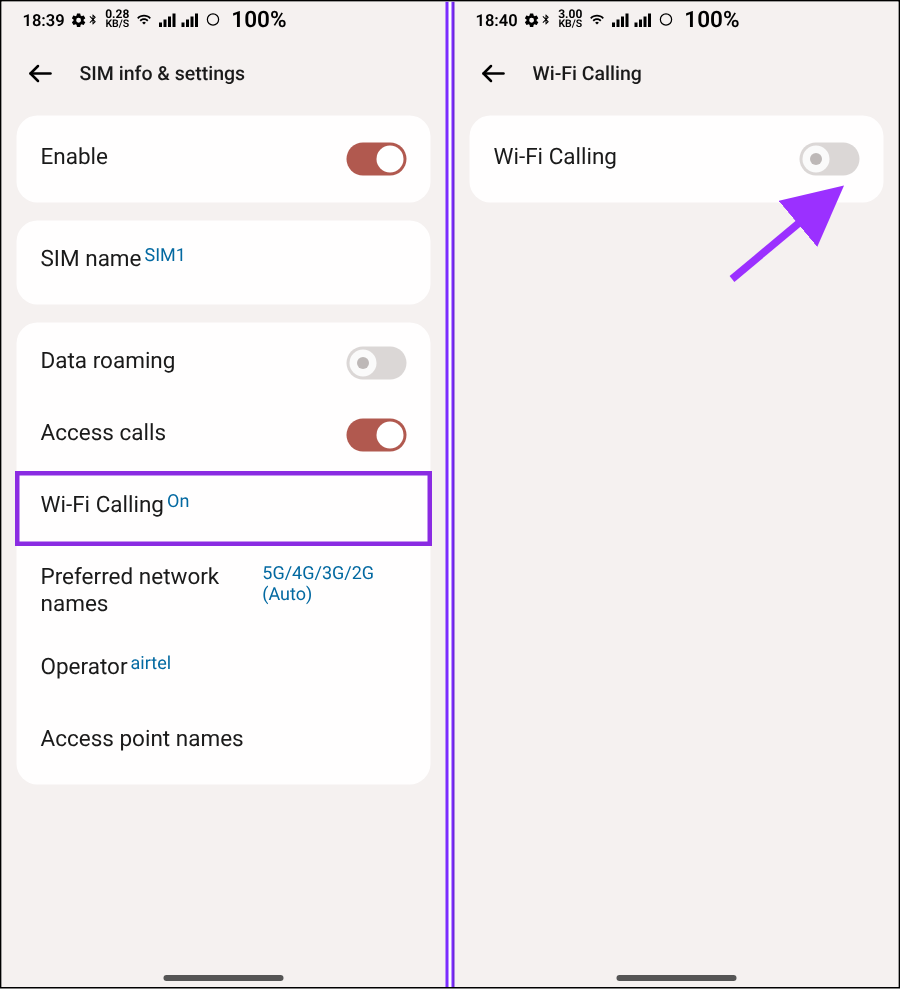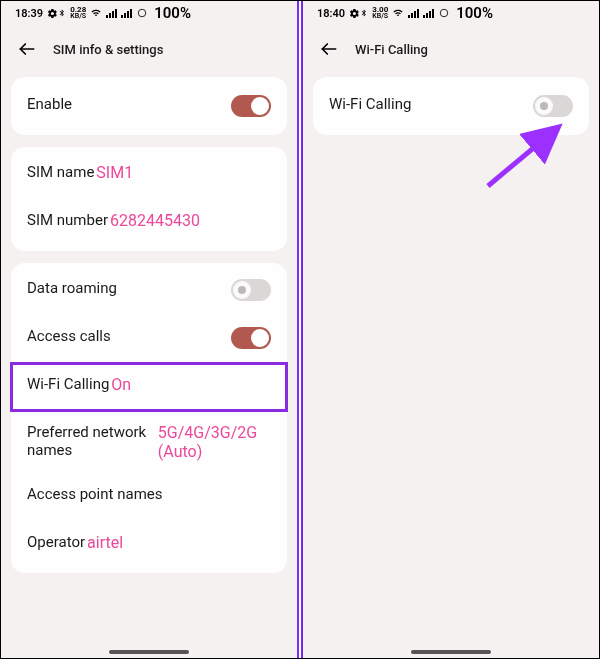--- a/index.html
+++ b/index.html
@@ -59,21 +59,21 @@
   .row {
     display: flex;
     align-items: flex-start;
     justify-content: space-between;
     padding: 12px 16px;
     min-height: 48px;
   }
   .row-tall { padding: 14px 16px; }
   .row .labels { display: flex; flex-direction: row; gap: 2px; }
   .label-primary { font-size: 15px; color: #1a1a1a; font-weight: 400;}
-  .label-secondary { font-size: 16px; color: #ec4899; }
+  .label-secondary { font-size: 12px; color: #0369a1; }
 
   
   .toggle {
     width: 40px; height: 22px; border-radius: 11px; position: relative; flex-shrink:0;
   }
   .toggle .knob {
     position: absolute; top: 2px; width: 18px; height: 18px; border-radius: 50%; background: #fff;
   }
   .toggle.on { background: #b1594f; }
   .toggle.on .knob { right: 2px; }
@@ -166,26 +166,20 @@
         </div>
       </div>
 
       <div class="card">
         <div class="row">
           <div class="labels">
             <span class="label-primary">SIM name</span>
             <span class="label-secondary">SIM1</span>
           </div>
         </div>
-        <div class="row">
-          <div class="labels">
-            <span class="label-primary">SIM number</span>
-            <span class="label-secondary">6282445430</span>
-          </div>
-        </div>
       </div>
 
       <div class="card">
         <div class="row">
           <span class="label-primary">Data roaming</span>
           <div class="toggle off">
               <div class="knob"></div>
             </div>
         </div>
         <div class="row">
@@ -200,27 +194,27 @@
             <span class="label-secondary">On</span>
           </div>
         </div>
         <div class="row">
           <div class="labels">
             <span class="label-primary">Preferred network names</span>
             <span class="label-secondary">5G/4G/3G/2G (Auto)</span>
           </div>
         </div>
         <div class="row">
-          <span class="label-primary">Access point names</span>
-        </div>
-        <div class="row">
           <div class="labels">
             <span class="label-primary">Operator</span>
             <span class="label-secondary">airtel</span>
           </div>
+        </div>
+        <div class="row">
+          <span class="label-primary">Access point names</span>
         </div>
       </div>
 
     </div>
 
     <div class="home-indicator"></div>
   </div>
 
   <div class="gap"></div>
 

